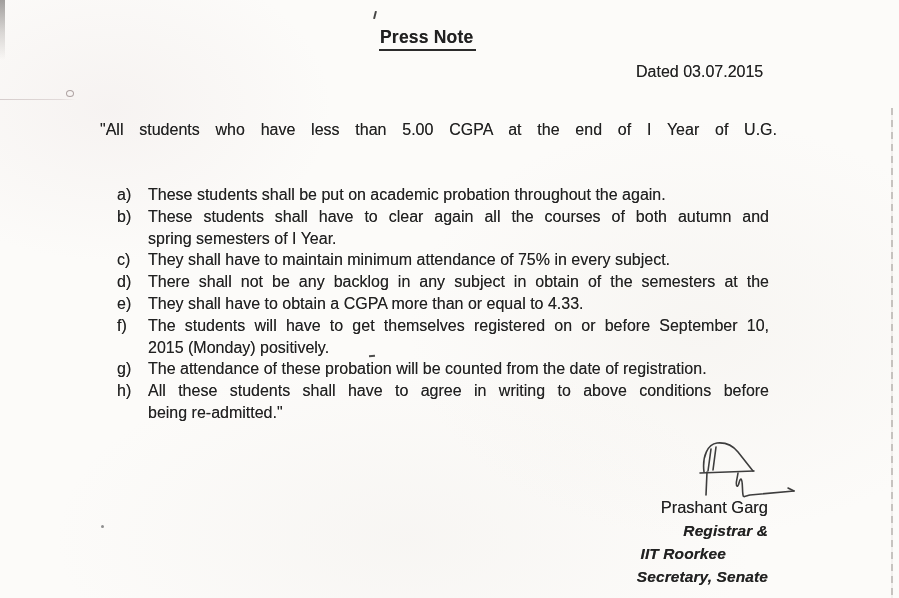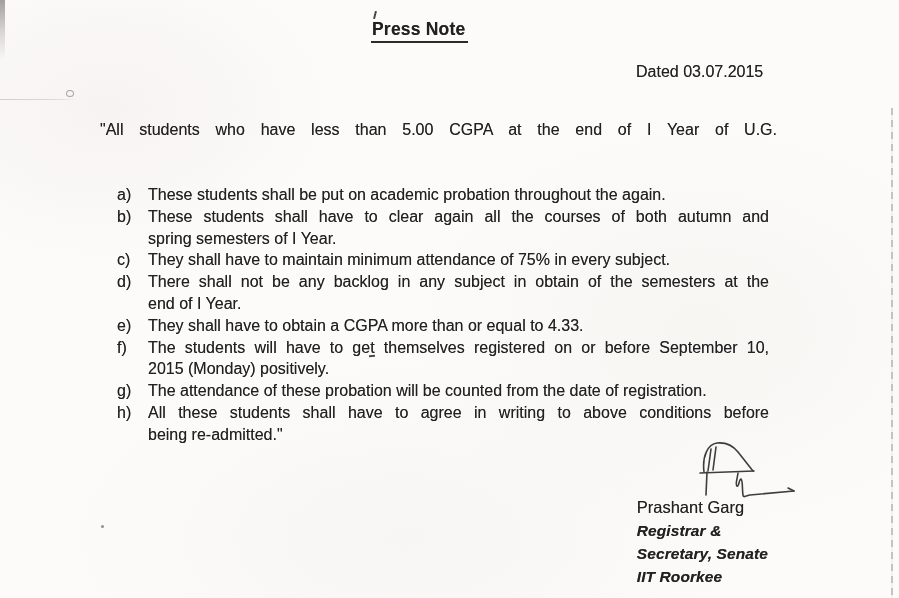--- a/index.html
+++ b/index.html
@@ -13,21 +13,21 @@
     background:
       radial-gradient(ellipse 320px 220px at 12% 18%, rgba(226,214,214,0.22), transparent 70%),
       radial-gradient(ellipse 420px 300px at 78% 55%, rgba(226,220,212,0.18), transparent 70%),
       radial-gradient(ellipse 500px 260px at 45% 90%, rgba(222,216,210,0.15), transparent 70%),
       #fcfbf9;
   }
   .page *{text-shadow:0 0 .4px rgba(25,25,25,.55);}
 
   .title{
     position:absolute;top:19px;left:371px;
-    margin:0;
+    margin:8px;
     font-size:17.5px;font-weight:bold;letter-spacing:.2px;
     border-bottom:2px solid #2b2b2b;
     padding:0 3px 1px 1px;
   }
   .date{position:absolute;top:63px;left:636px;font-size:16px;}
 
   .intro{
     position:absolute;left:100px;top:119px;width:677px;
     font-size:16px;line-height:21.8px;
   }
@@ -37,21 +37,21 @@
     position:absolute;left:100px;top:184px;width:669px;
     margin:0;padding:0;list-style:none;
     font-size:16px;line-height:21.8px;
   }
   .cond{position:relative;padding-left:48px;}
   .lbl{position:absolute;left:17px;top:0;}
 
   .signature-svg{position:absolute;left:684px;top:440px;}
   .sigblock{
     position:absolute;top:496px;right:131px;
-    text-align:left;line-height:23px;
+    text-align:right;line-height:23px;
   }
   .sig-name{font-size:16.5px;}
   .sig-title{font-weight:bold;font-size:15.5px;letter-spacing:.1px;font-style:italic;}
   .sig-title-last{padding-right:42px;}
 
   
   .artifact{position:absolute;pointer-events:none;}
   .a-left-strip{left:0;top:0;width:5px;height:60px;
     background:linear-gradient(180deg, rgba(88,84,82,.55), rgba(122,116,112,.25) 55%, rgba(122,116,112,0) 100%);}
   .a-hline{left:0;top:99px;width:76px;height:1px;
@@ -93,21 +93,20 @@
       <div class="jline">These students shall have to clear again all the courses of both autumn and</div>
       <div>spring semesters of I Year.</div>
     </li>
     <li class="cond">
       <span class="lbl">c)</span>
       <div>They shall have to maintain minimum attendance of 75% in every subject.</div>
     </li>
     <li class="cond">
       <span class="lbl">d)</span>
       <div class="jline">There shall not be any backlog in any subject in obtain of the semesters at the</div>
-      <div>end of I Year.</div>
     </li>
     <li class="cond">
       <span class="lbl">e)</span>
       <div>They shall have to obtain a CGPA more than or equal to 4.33.</div>
     </li>
     <li class="cond">
       <span class="lbl">f)</span>
       <div class="jline">The students will have to get themselves registered on or before September 10,</div>
       <div>2015 (Monday) positively.</div>
     </li>
@@ -130,17 +129,17 @@
       <path d="M16,33 L70,31"></path>
       <path d="M23,32 L22,55"></path>
       <path d="M54,33 C53,40 51,45 53,46 C55,47 55,39 57,39 C59,40 58,50 59,55 C59,58 62,56 66,55 L110,51"></path>
       <path d="M110,51 L104,48"></path>
     </g>
   </svg>
 
   <div class="sigblock">
     <div class="sig-name">Prashant Garg</div>
     <div class="sig-title">Registrar &amp;</div>
+    <div class="sig-title sig-title-last">IIT Roorkee</div>
     <div class="sig-title">Secretary, Senate</div>
-    <div class="sig-title sig-title-last">IIT Roorkee</div>
   </div>
 
 </div>
 
 </body></html>

